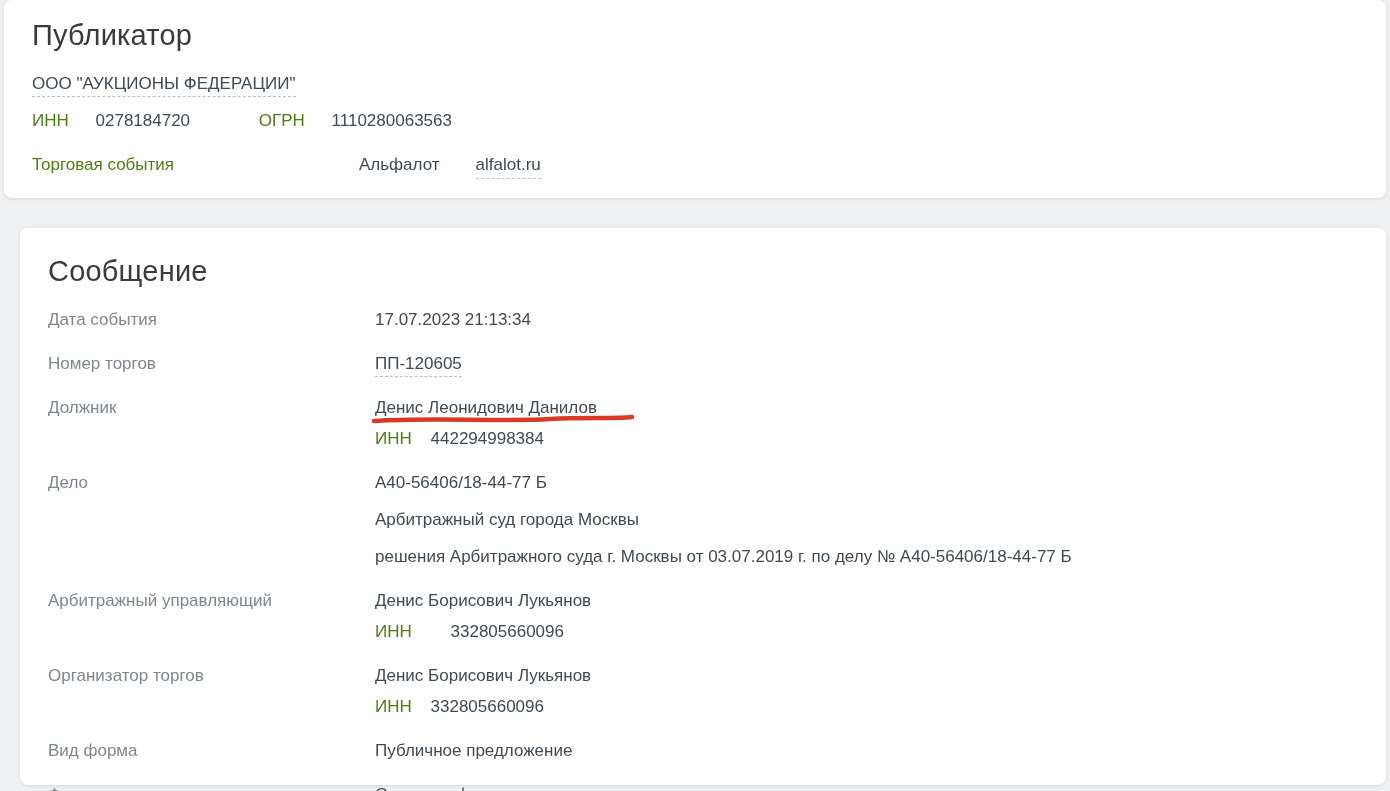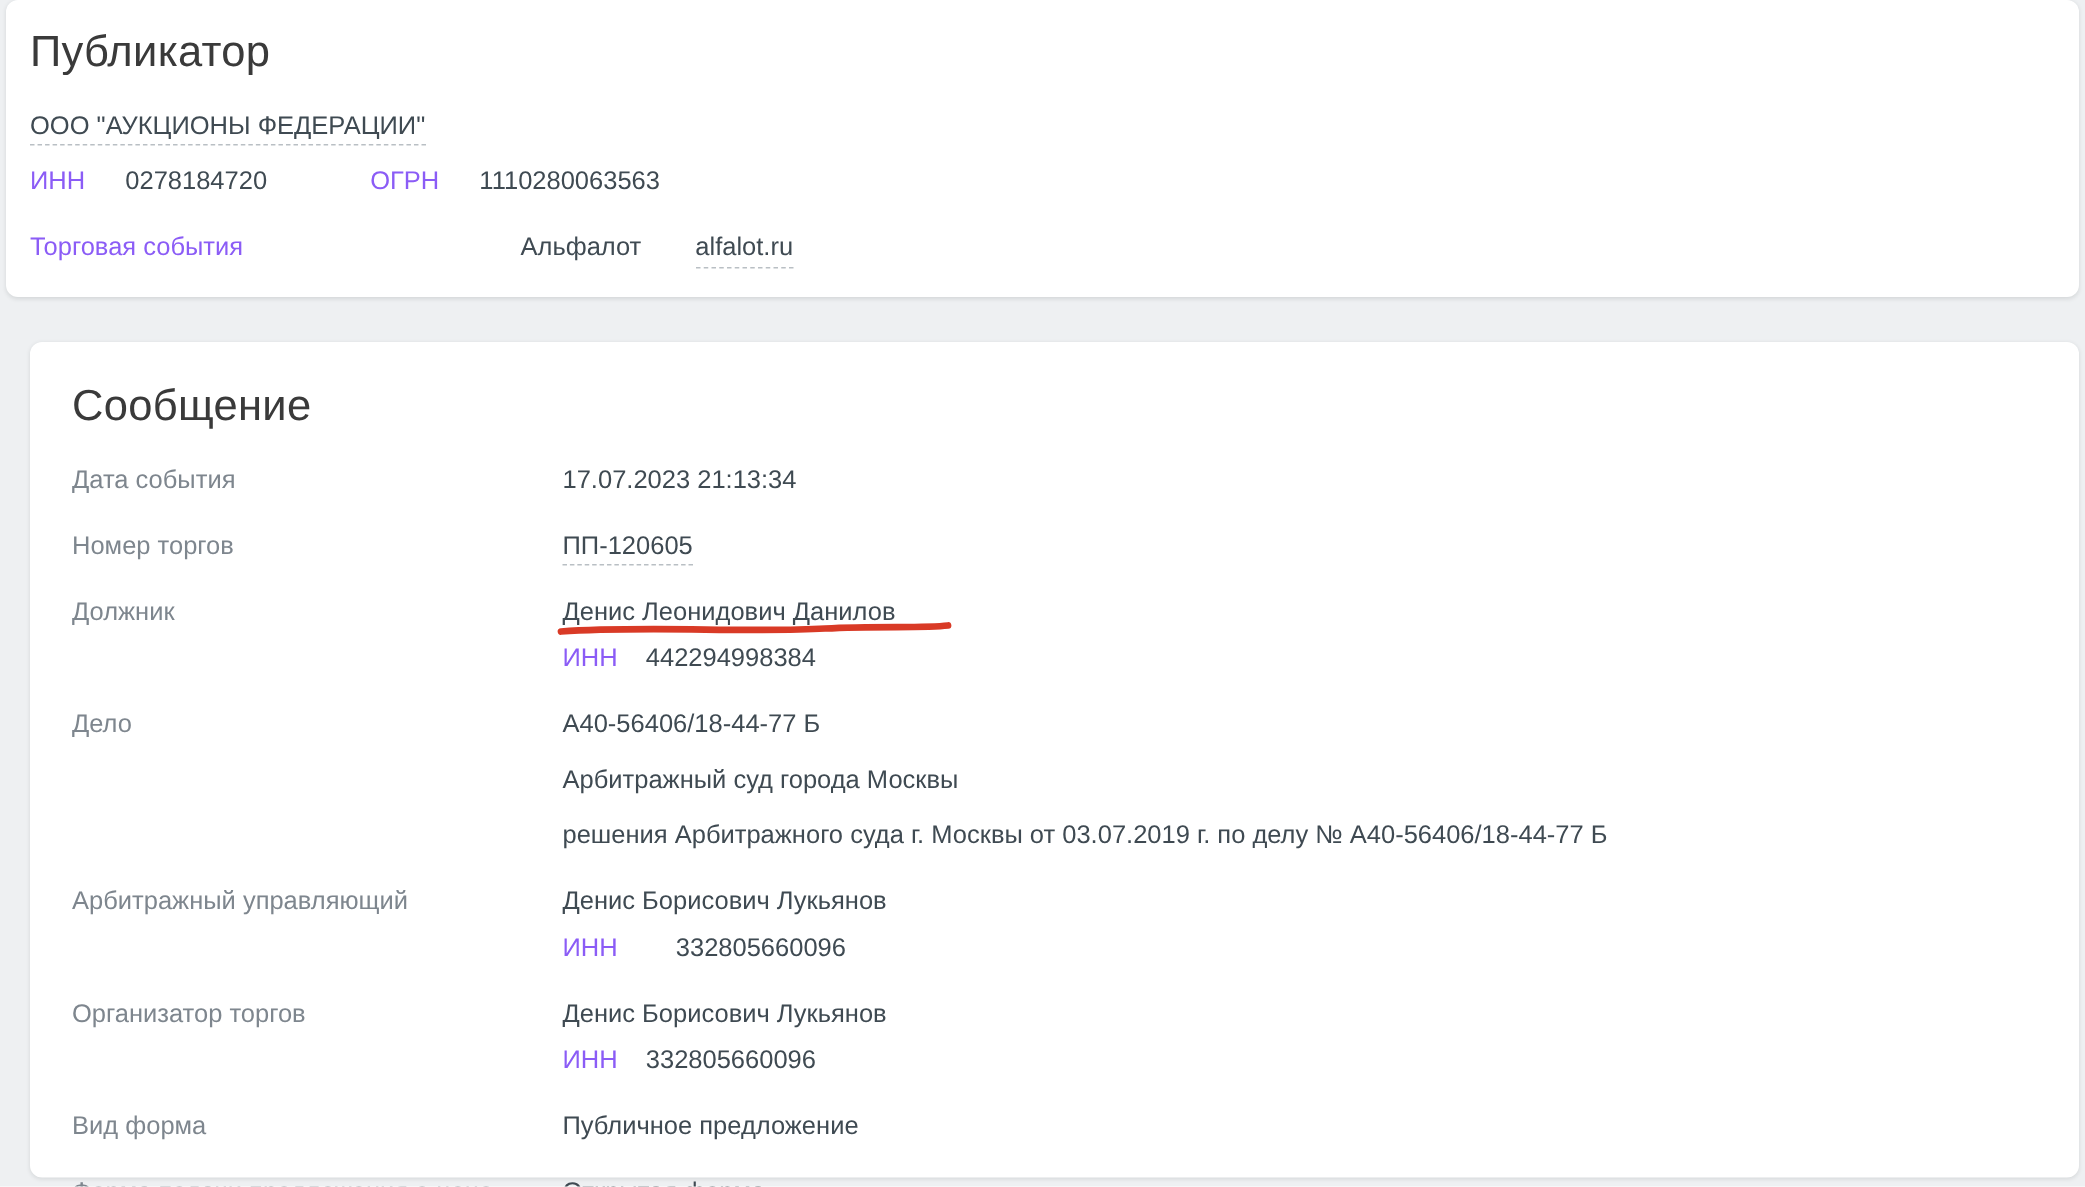--- a/index.html
+++ b/index.html
@@ -11,30 +11,30 @@
     line-height:20px;
     color:#3f4a52;
     overflow:hidden;
   }
   .card {
     background:#ffffff;
     border-radius:8px;
     margin:0 4px;
     box-shadow:0 1px 3px rgba(60,64,67,.14);
   }
-  .card--publisher { height:198px; padding:18px 16px 0; margin-bottom:30px; }
+  .card--publisher { height:198px; padding:18px 28px 0; margin-bottom:30px; }
   .card--message   { height:557px; padding:26px 28px 0;margin-left:20px; }
   .card-title {
     font-size:29px;
     line-height:34px;
     font-weight:400;
     color:#3a3a3a;
     letter-spacing:.2px;
   }
-  .label { color:#8b5cf6; }
+  .label { color:#4d7c0f; }
   .dashed-link {
     color:#3f4a52;
     text-decoration:none;
     border-bottom:1px dashed #b9bfc4;
     padding-bottom:3px;
     cursor:pointer;
   }
   
   .pub-org { margin-top:22px; }
   .pub-ids { margin-top:17px; }

